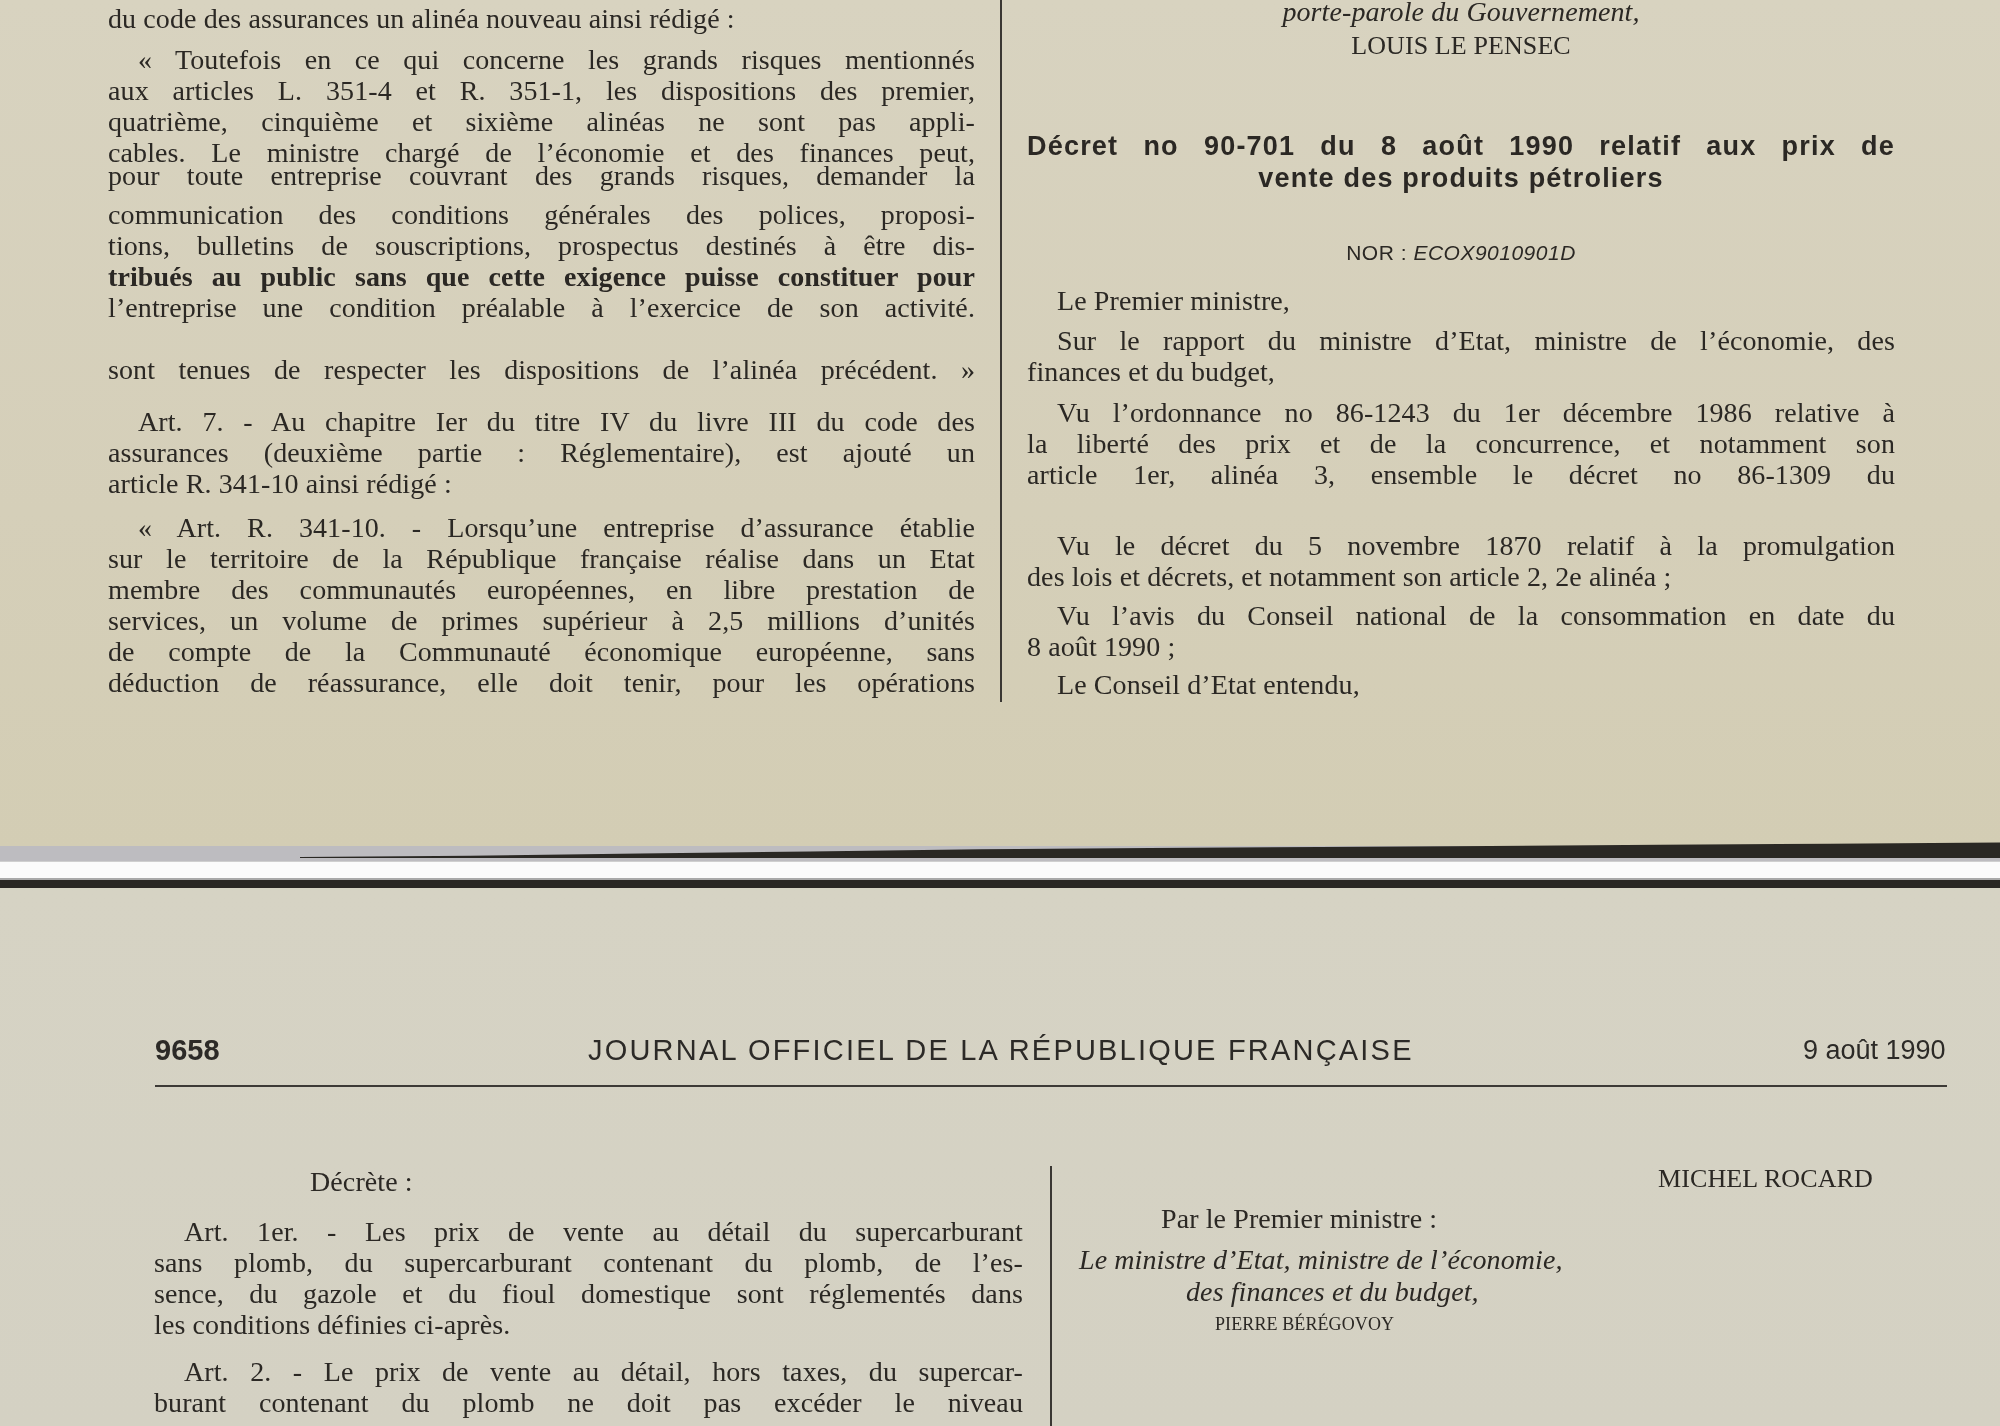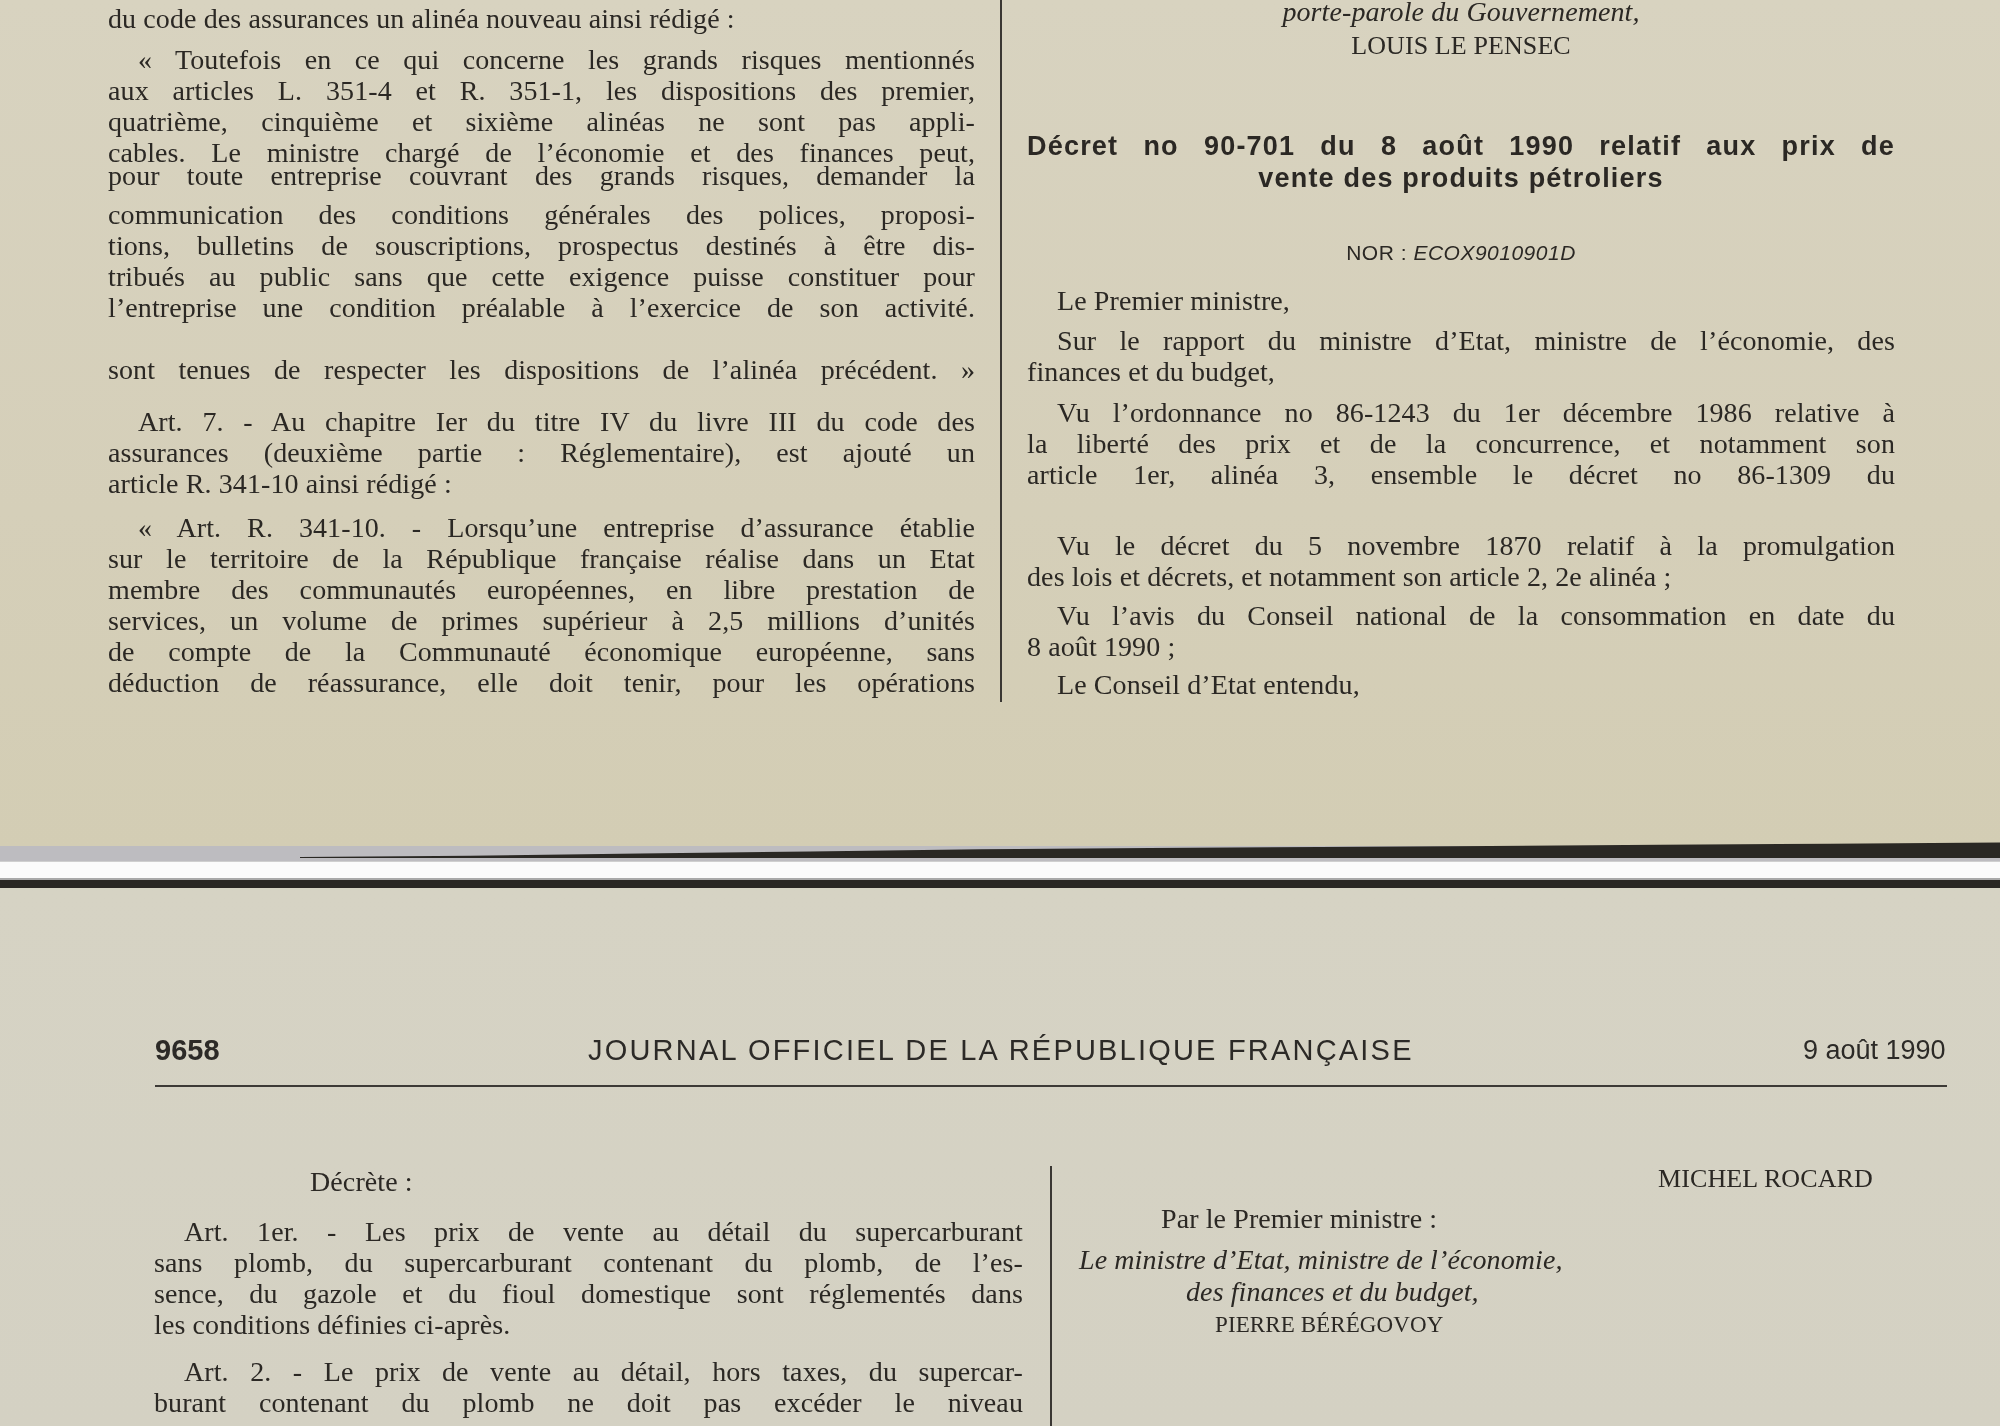--- a/index.html
+++ b/index.html
@@ -32,21 +32,21 @@
 <div class="page" id="page-top">
 
   <div class="line col-l-top" style="top:3px;">du code des assurances un alinéa nouveau ainsi rédigé :</div>
   <div class="line col-l-top just indent" style="top:44px;">« Toutefois en ce qui concerne les grands risques mentionnés</div>
   <div class="line col-l-top just" style="top:75px;">aux articles L. 351-4 et R. 351-1, les dispositions des premier,</div>
   <div class="line col-l-top just" style="top:106px;">quatrième, cinquième et sixième alinéas ne sont pas appli-</div>
   <div class="line col-l-top just" style="top:137px;">cables. Le ministre chargé de l’économie et des finances peut,</div>
   <div class="line col-l-top just" style="top:160px;">pour toute entreprise couvrant des grands risques, demander la</div>
   <div class="line col-l-top just" style="top:199px;">communication des conditions générales des polices, proposi-</div>
   <div class="line col-l-top just" style="top:230px;">tions, bulletins de souscriptions, prospectus destinés à être dis-</div>
-  <div class="line col-l-top just" style="top:261px;">tribués au public sans que cette exigence puisse constituer pour</div>
+  <div class="line col-l-top just" style="top:261px;font-weight:bold;">tribués au public sans que cette exigence puisse constituer pour</div>
   <div class="line col-l-top just" style="top:292px;">l’entreprise une condition préalable à l’exercice de son activité.</div>
   <div class="line col-l-top just" style="top:354px;">sont tenues de respecter les dispositions de l’alinéa précédent. »</div>
   <div class="line col-l-top just indent" style="top:406px;">Art. 7. - Au chapitre Ier du titre IV du livre III du code des</div>
   <div class="line col-l-top just" style="top:437px;">assurances (deuxième partie : Réglementaire), est ajouté un</div>
   <div class="line col-l-top" style="top:468px;">article R. 341-10 ainsi rédigé :</div>
   <div class="line col-l-top just indent" style="top:512px;">« Art. R. 341-10. - Lorsqu’une entreprise d’assurance établie</div>
   <div class="line col-l-top just" style="top:543px;">sur le territoire de la République française réalise dans un Etat</div>
   <div class="line col-l-top just" style="top:574px;">membre des communautés européennes, en libre prestation de</div>
   <div class="line col-l-top just" style="top:605px;">services, un volume de primes supérieur à 2,5 millions d’unités</div>
   <div class="line col-l-top just" style="top:636px;">de compte de la Communauté économique européenne, sans</div>
@@ -96,13 +96,13 @@
 <div class="line col-l-bot" style="top:1309px;">les conditions définies ci-après.</div>
 <div class="line col-l-bot just indent" style="top:1356px;">Art. 2. - Le prix de vente au détail, hors taxes, du supercar-</div>
 <div class="line col-l-bot just" style="top:1387px;">burant contenant du plomb ne doit pas excéder le niveau</div>
 
 <div class="divider" style="left:1050px; top:1166px; height:260px;"></div>
 
 <div class="line" style="left:1658px; top:1163px; font-size:26px;">MICHEL ROCARD</div>
 <div class="line" style="left:1161px; top:1203px;">Par le Premier ministre :</div>
 <div class="line it" style="left:1079px; top:1244px;">Le ministre d’Etat, ministre de l’économie,</div>
 <div class="line it" style="left:1186px; top:1276px;">des finances et du budget,</div>
-<div class="line" style="left:1215px; top:1309px; font-size:23px;">PIERRE BÉRÉGOVOY</div>
+<div class="line" style="left:1215px; top:1309px; font-size:18px;">PIERRE BÉRÉGOVOY</div>
 
 </body></html>

